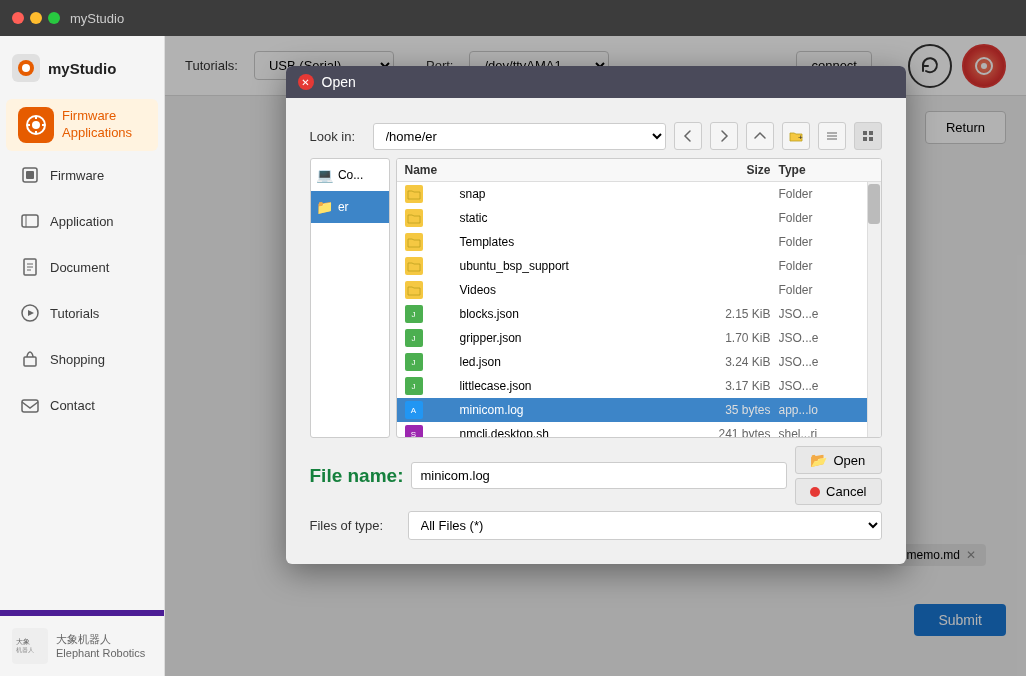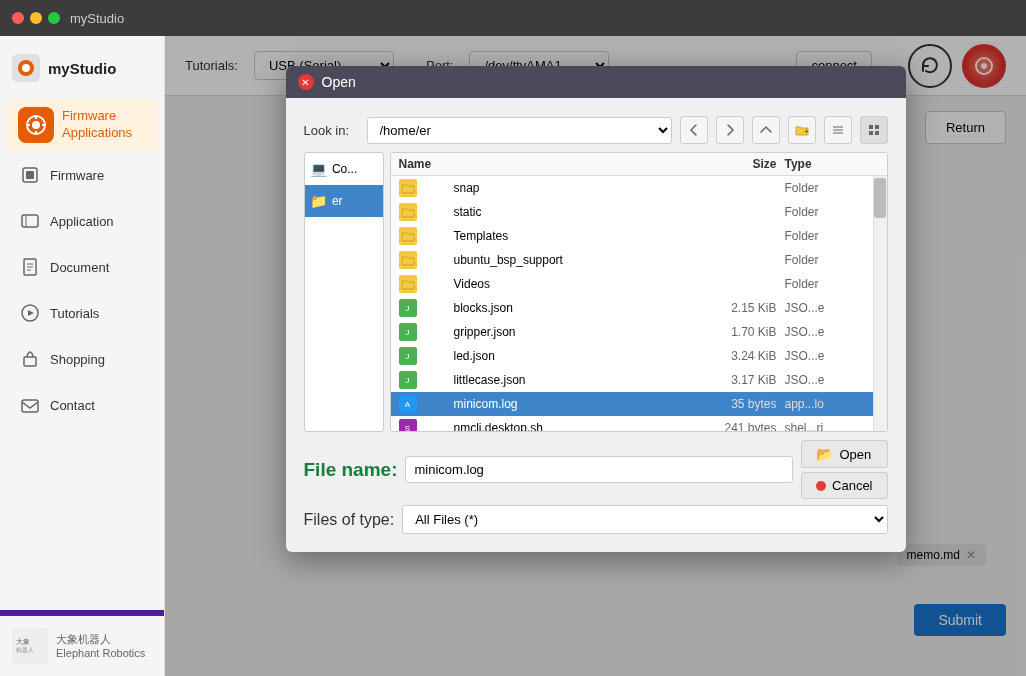--- a/index.html
+++ b/index.html
@@ -51,21 +51,21 @@
 
     
     .overlay { position: absolute; top: 0; left: 0; width: 100%; height: 100%; background: rgba(0,0,0,0.3); z-index: 100; display: flex; align-items: flex-start; justify-content: center; padding-top: 30px; }
 
     
     .open-dialog { width: 620px; background: #f0f0f0; border-radius: 6px; box-shadow: 0 8px 32px rgba(0,0,0,0.4); overflow: hidden; }
     .dialog-title-bar { background: #4a4a5a; padding: 8px 12px; display: flex; align-items: center; gap: 8px; }
     .dialog-close-btn { width: 16px; height: 16px; border-radius: 50%; background: #e53935; border: none; cursor: pointer; display: flex; align-items: center; justify-content: center; color: #fff; font-size: 10px; }
     .dialog-title { color: #fff; font-size: 14px; font-weight: 500; }
 
-    .dialog-body { padding: 18px; }
+    .dialog-body { padding: 24px; }
 
     
     .look-in-row { display: flex; align-items: center; gap: 8px; margin-bottom: 8px; }
     .look-in-label { font-size: 13px; color: #333; min-width: 55px; }
     .look-in-select { flex: 1; padding: 4px 8px; border: 1px solid #ccc; border-radius: 3px; font-size: 13px; background: #fff; }
     .toolbar-btn { width: 28px; height: 28px; border: 1px solid #ccc; border-radius: 3px; background: #f5f5f5; cursor: pointer; display: flex; align-items: center; justify-content: center; font-size: 14px; }
     .toolbar-btn.active { background: #ddd; }
 
     
     .file-browser { display: flex; gap: 6px; height: 280px; }
@@ -98,21 +98,21 @@
     .file-name-label { font-size: 19px; color: #15803d; min-width: 90px; font-weight: bold; }
     .file-name-input { flex: 1; padding: 5px 8px; border: 1px solid #ccc; border-radius: 3px; font-size: 13px; background: #fff; }
     .open-cancel-btns { display: flex; flex-direction: column; gap: 4px; }
     .open-btn { padding: 5px 14px; border: 1px solid #ccc; border-radius: 3px; background: #e8e8e8; font-size: 13px; cursor: pointer; display: flex; align-items: center; gap: 6px; min-width: 80px; }
     .cancel-btn { padding: 5px 14px; border: 1px solid #ccc; border-radius: 3px; background: #e8e8e8; font-size: 13px; cursor: pointer; display: flex; align-items: center; gap: 6px; min-width: 80px; }
     .btn-dot-red { width: 10px; height: 10px; border-radius: 50%; background: #e53935; flex-shrink: 0; }
     .btn-dot-folder { font-size: 14px; }
 
     
     .files-type-row { display: flex; align-items: center; gap: 8px; margin-top: 6px; }
-    .files-type-label { font-size: 16px; color: #333; min-width: 90px; }
+    .files-type-label { font-size: 13px; color: #333; min-width: 90px; }
     .files-type-select { flex: 1; padding: 5px 8px; border: 1px solid #ccc; border-radius: 3px; font-size: 13px; background: #fff; }
     .return-btn { position: absolute; top: 75px; right: 20px; padding: 8px 20px; border: 1px solid #ccc; border-radius: 4px; background: #fff; font-size: 13px; cursor: pointer; }
     .submit-btn { position: absolute; bottom: 40px; right: 20px; padding: 8px 24px; border: none; border-radius: 4px; background: #1976d2; color: #fff; font-size: 14px; cursor: pointer; }
 
     .scrollbar-track { width: 14px; background: #f0f0f0; border-left: 1px solid #ddd; display: flex; flex-direction: column; }
     .scrollbar-thumb { width: 12px; height: 40px; background: #bbb; border-radius: 3px; margin: 2px auto; }
 
     
     .files-list-scroll { flex: 1; overflow: hidden; position: relative; display: flex; }
     .files-list-inner { flex: 1; overflow-y: hidden; }

